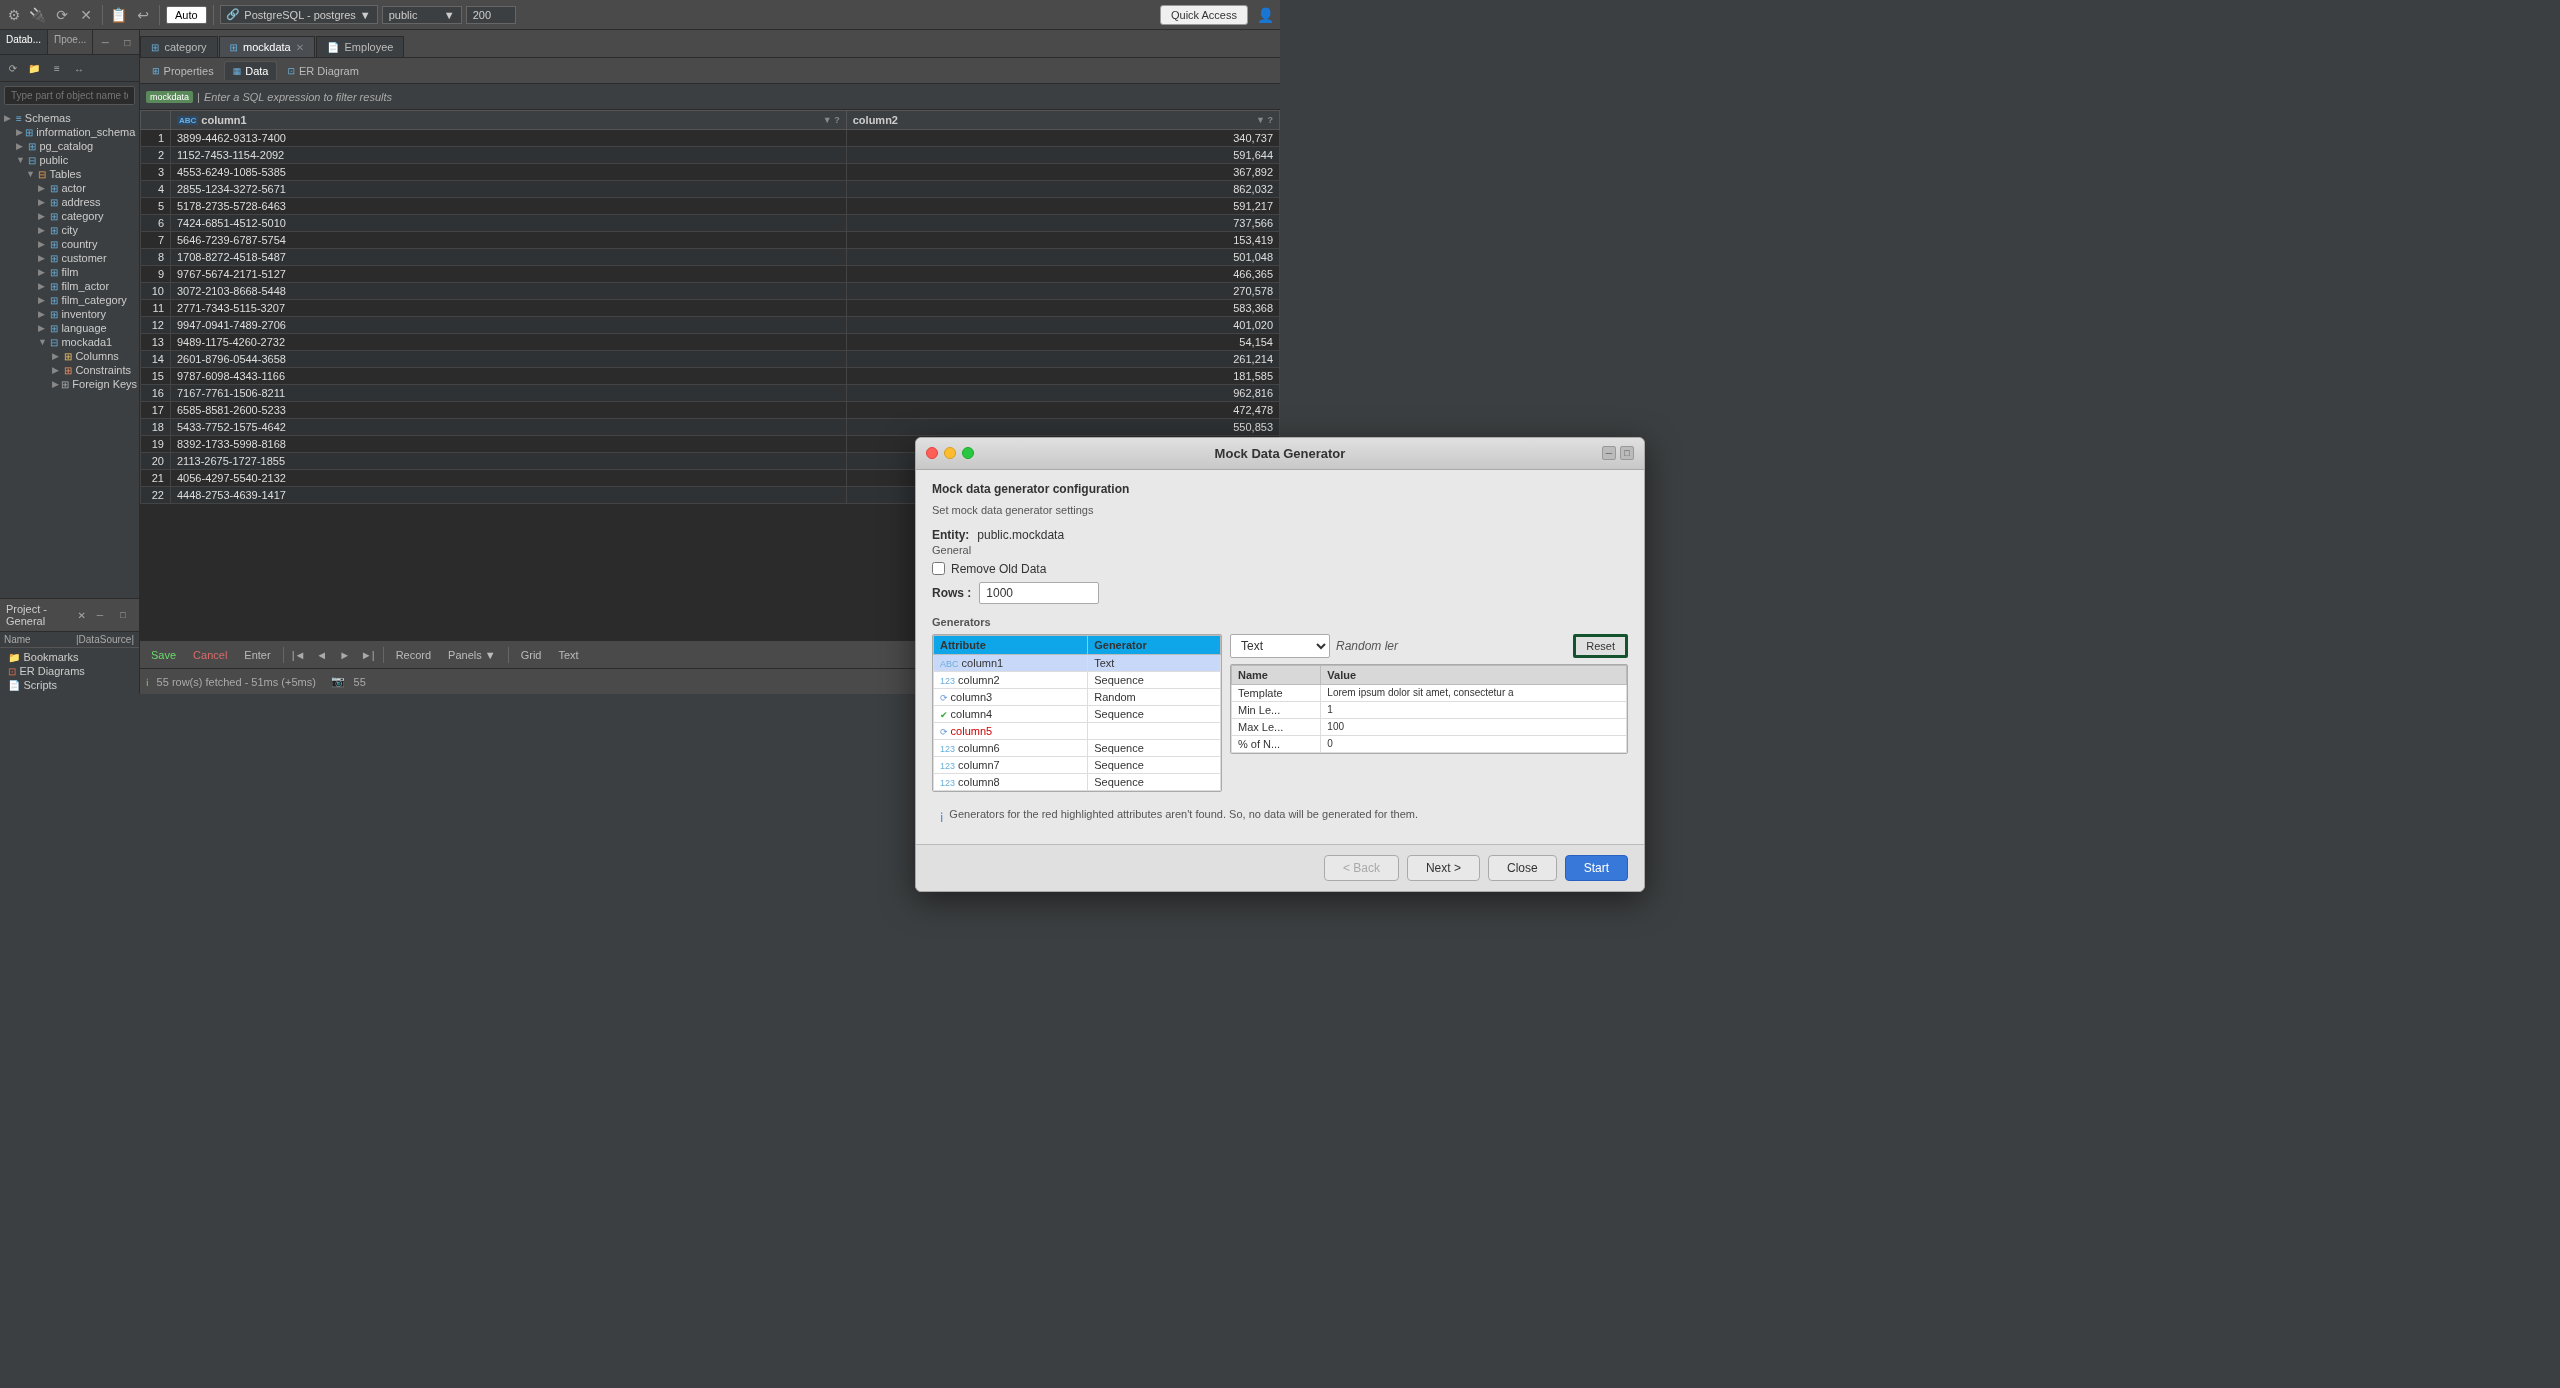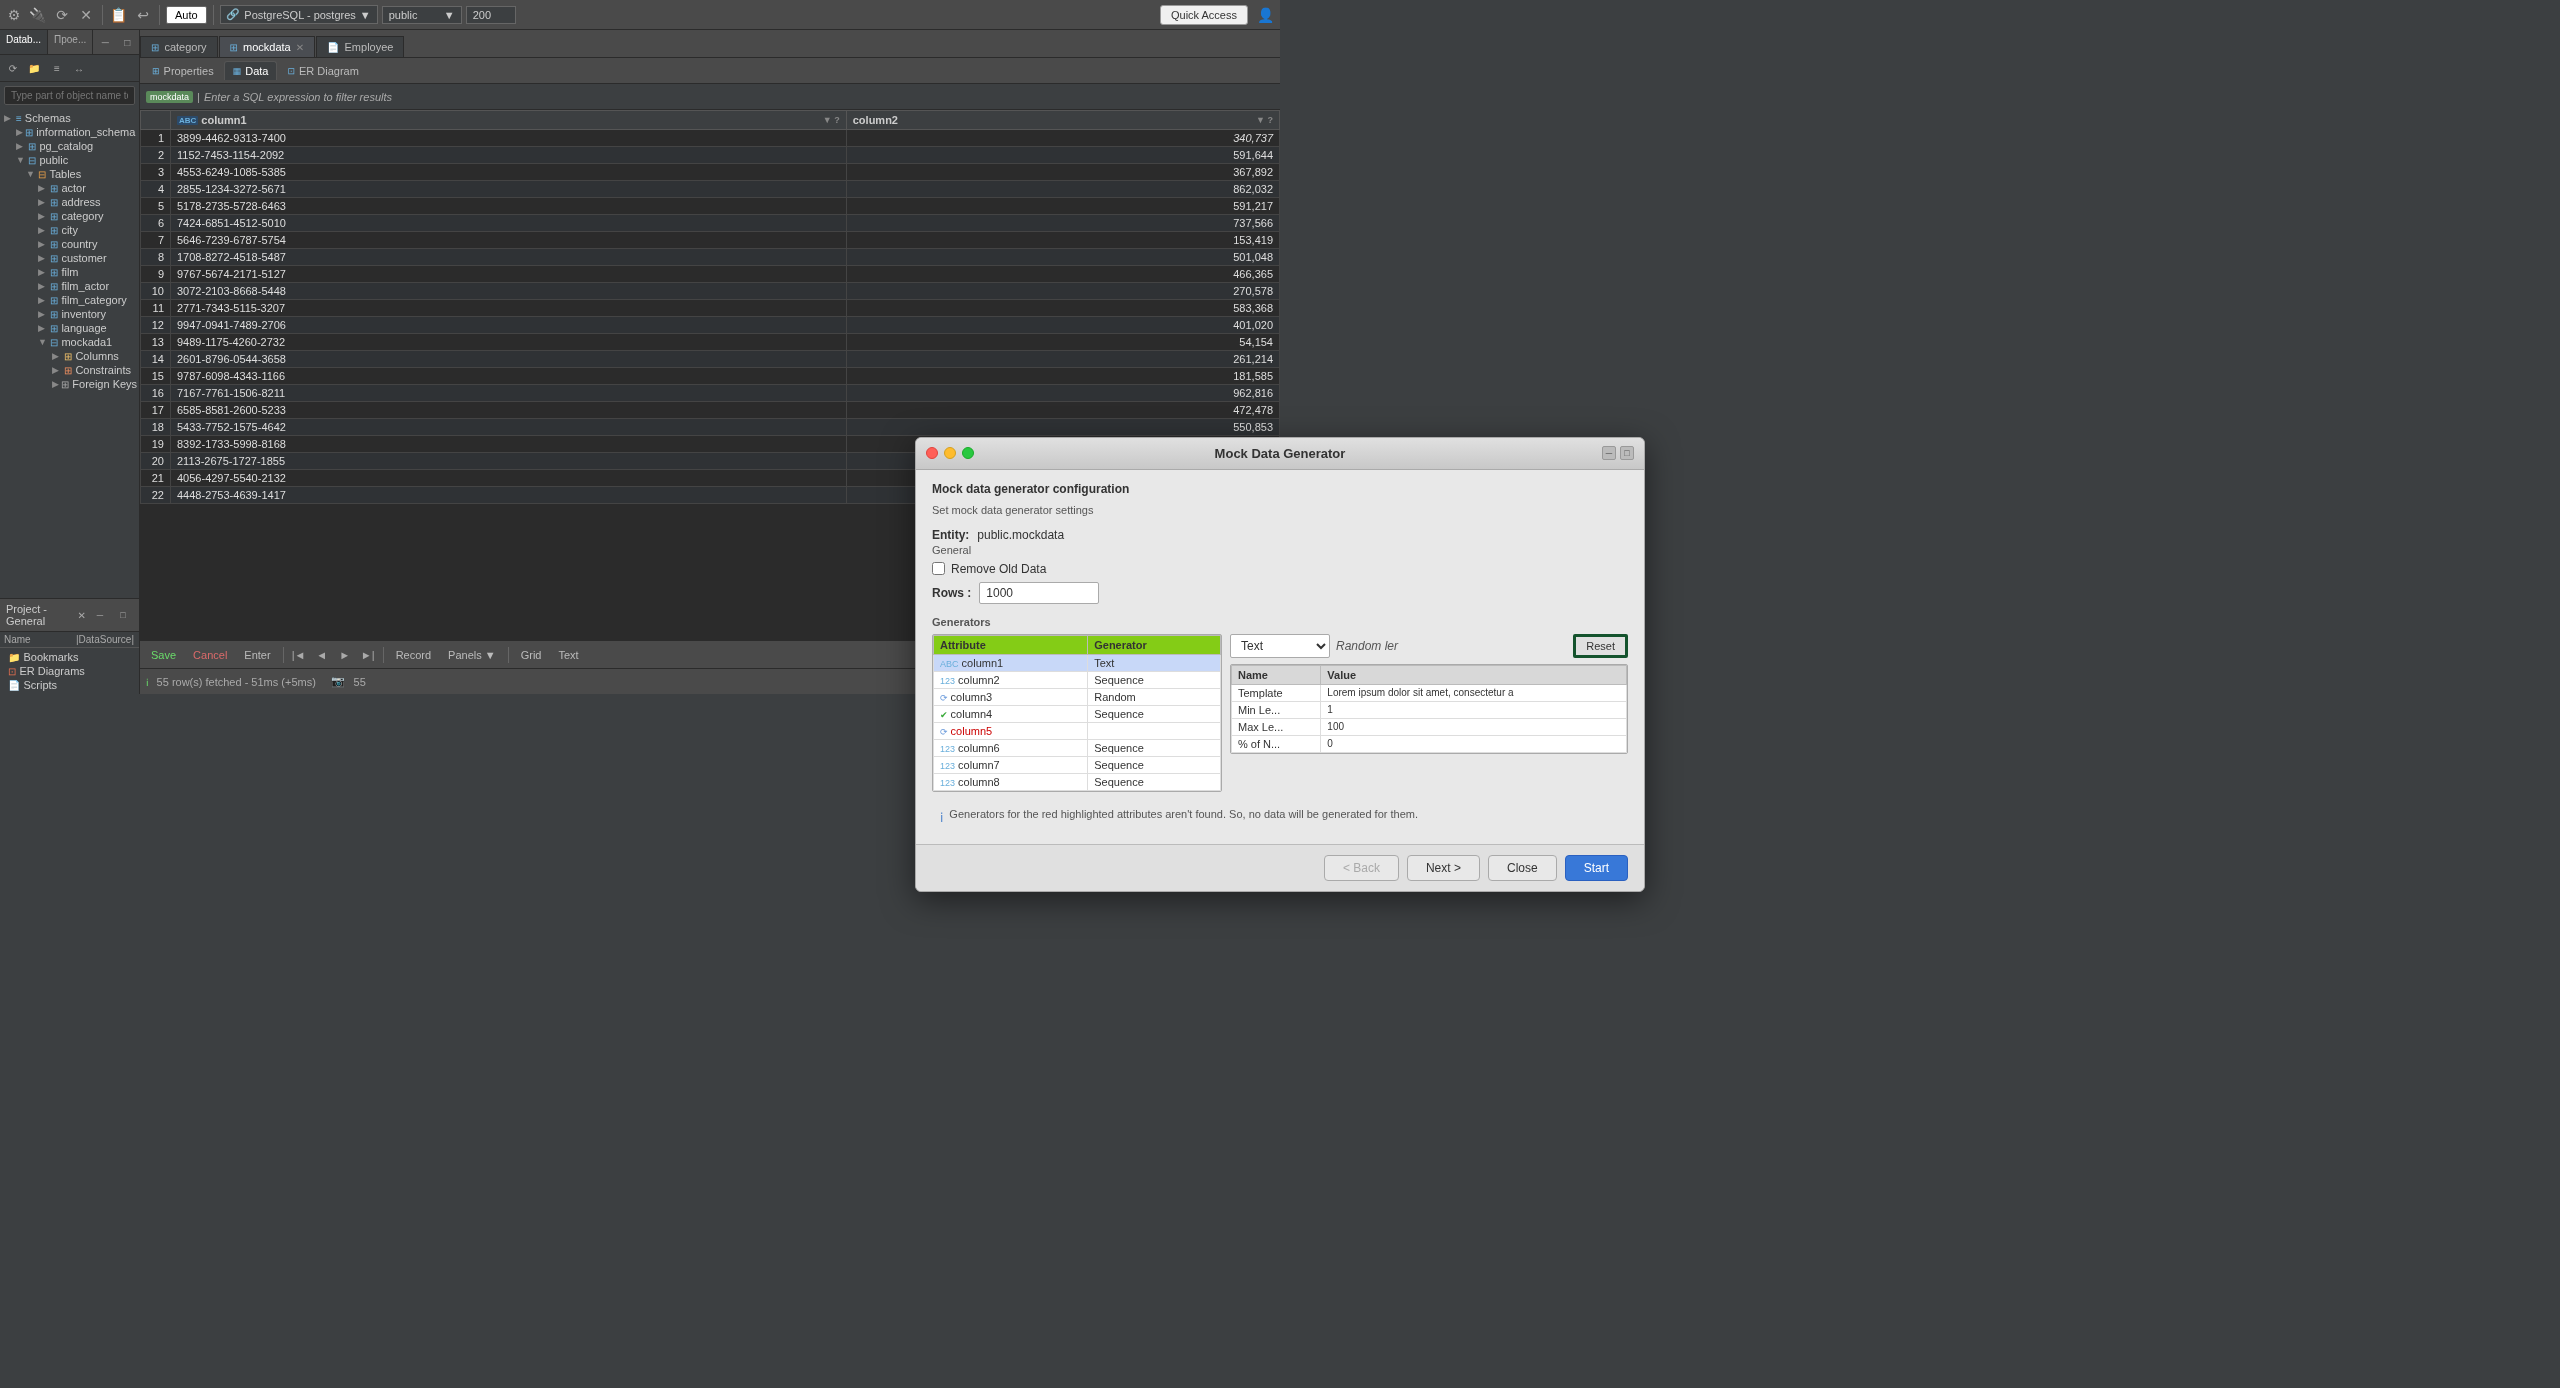--- a/index.html
+++ b/index.html
@@ -252,21 +252,21 @@
     }
 
     .generators-section { }
     .generators-label { font-size: 11px; color: #555; margin-bottom: 6px; font-weight: 600; }
     .generators-layout { display: flex; gap: 8px; }
     .generators-table-wrapper {
       width: 290px; border: 1px solid #aaa; background: #fff; border-radius: 2px; overflow: hidden;
     }
     .gen-table { width: 100%; border-collapse: collapse; font-size: 11px; }
     .gen-table th {
-      background: #84cc16; border: 1px solid #bbb; padding: 3px 6px;
+      background: #0ea5e9; border: 1px solid #bbb; padding: 3px 6px;
       text-align: left; color: #333; font-weight: 600;
     }
     .gen-table td {
       border: 1px solid #ddd; padding: 2px 6px; color: #333;
     }
     .gen-table tr.selected td { background: #c8d8f8; }
     .gen-table tr.error td { color: #cc0000; }
 
     .generator-config {
       flex: 1; display: flex; flex-direction: column; gap: 6px;
@@ -549,21 +549,21 @@
                 <span>column2</span>
                 <span style="margin-left:auto;color:#888;font-size:9px;">▼ ?</span>
               </div>
             </th>
           </tr>
         </thead>
         <tbody id="grid-body">
         <tr>
       <td class="row-num">1</td>
       <td>3899-4462-9313-7400</td>
-      <td style="text-align:right;font-style:italic;">340,737</td>
+      <td style="text-align:right;">340,737</td>
     </tr>
             <tr>
       <td class="row-num">2</td>
       <td>1152-7453-1154-2092</td>
       <td style="text-align:right;">591,644</td>
     </tr>
             <tr>
       <td class="row-num">3</td>
       <td>4553-6249-1085-5385</td>
       <td style="text-align:right;">367,892</td>

